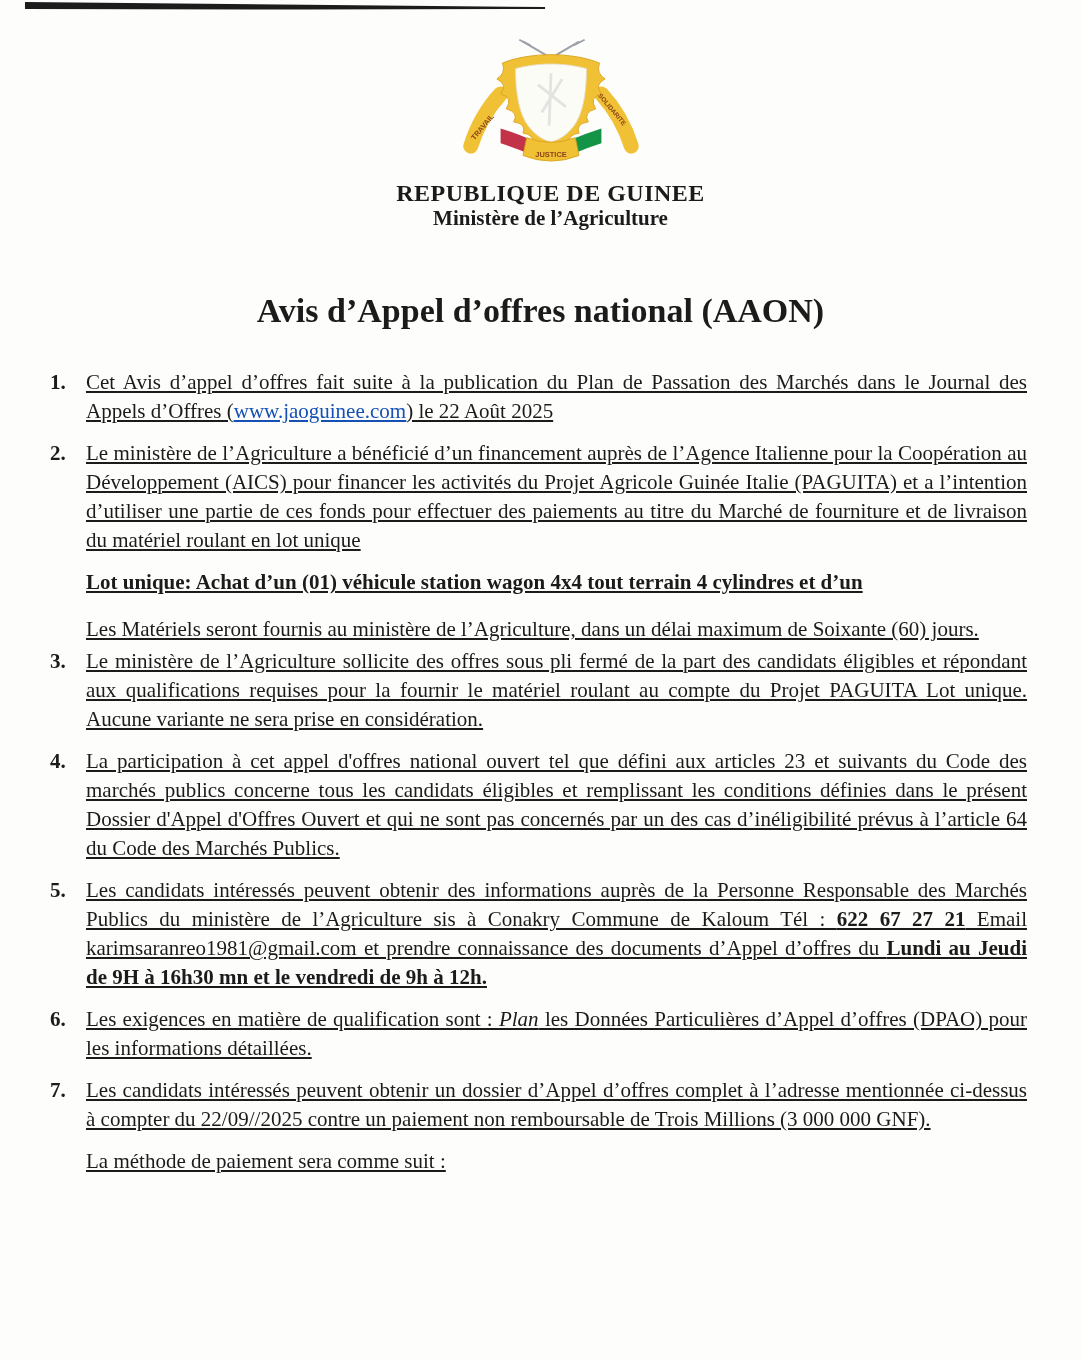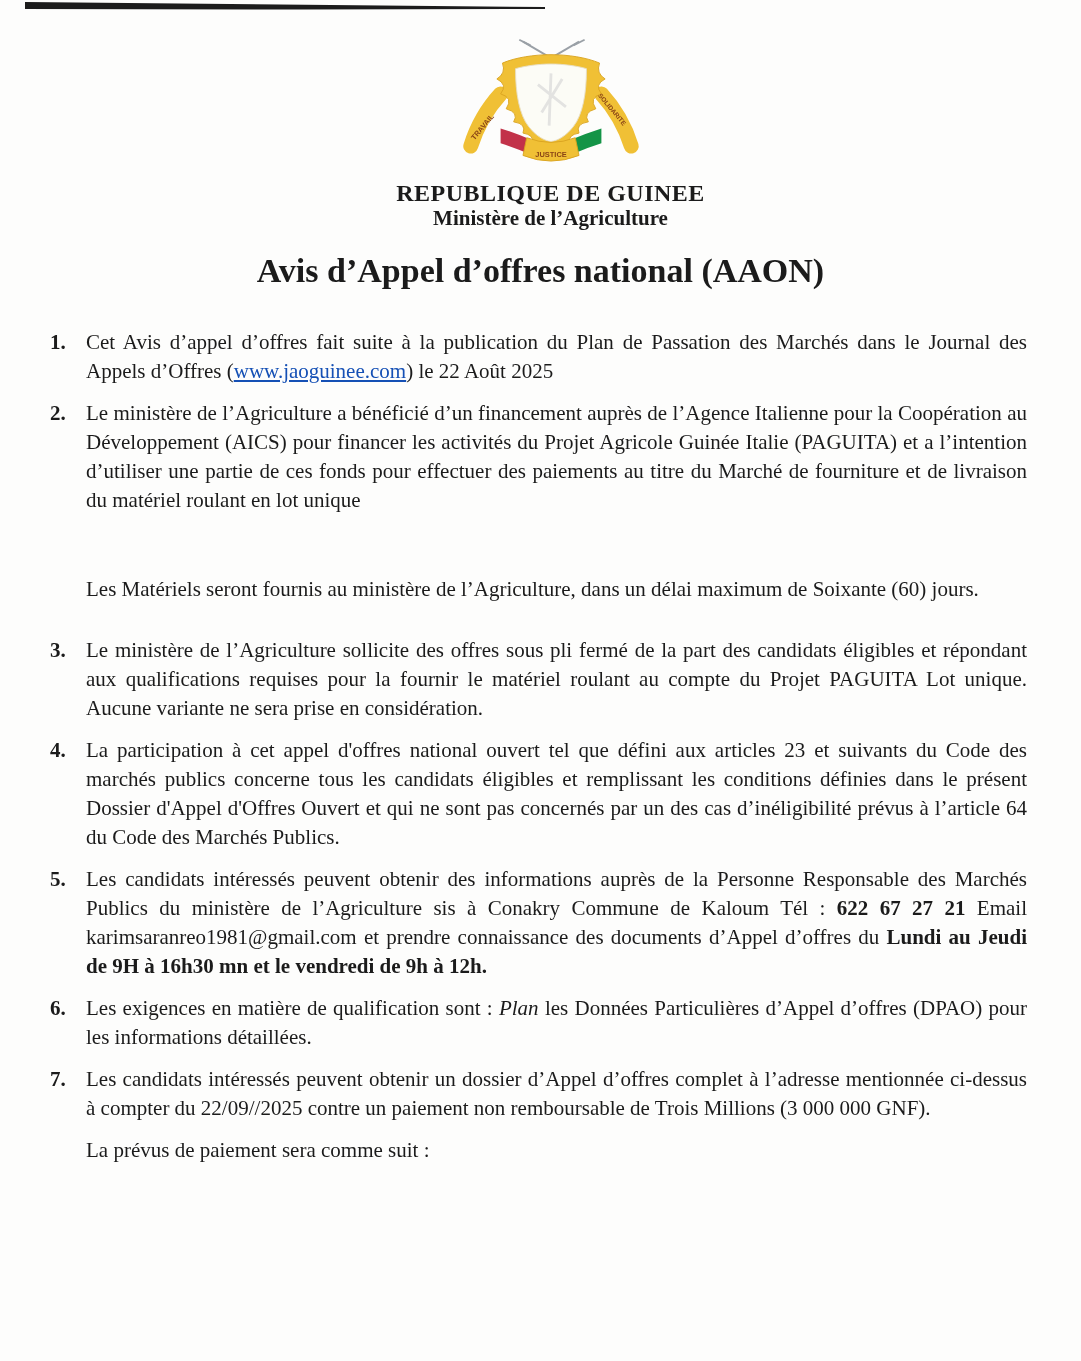--- a/index.html
+++ b/index.html
@@ -11,30 +11,30 @@
     overflow:hidden;
     font-family:"Liberation Serif", serif;
     color:#1b1b1b;
   }
   .artifact{position:absolute;top:0;left:0;}
   .header{width:100%;text-align:center;transform:translateX(10px);}
   .emblem{margin:36px auto 2px;width:212px;height:140px;}
   .country{font-size:24px;line-height:26px;font-weight:bold;letter-spacing:.5px;margin-top:4px;}
   .ministry{font-size:21px;line-height:24px;font-weight:bold;}
   h1.project{margin:54px 0 0;text-align:center;font-size:29px;line-height:34px;font-weight:bold;}
-  h2.notice{margin:22px 0 0;text-align:center;font-size:34px;line-height:38px;font-weight:bold;}
+  h2.notice{margin:62px 0 0;text-align:center;font-size:34px;line-height:38px;font-weight:bold;}
   .bodywrap{margin-top:38px;padding:0 54px 0 50px;font-size:21px;line-height:29px;}
   .para{display:flex;margin:0 0 13px 0;}
   .num{flex:0 0 36px;width:36px;font-weight:bold;}
-  .ptxt{flex:1;text-align:justify;}
+  .ptxt{flex:1;text-align:justify;text-decoration:underline;}
   .para.plain{margin-left:36px;}
   .para.plain .ptxt{text-align:left;}
   .para.lot{margin-left:36px;margin-bottom:18px;}
   .para.lot .ptxt{text-align:left;font-weight:bold;}
-  .para.materials{margin-bottom:32px;}
+  .para.materials{margin-bottom:3px;}
   .para.closing{margin-top:7px;}
   .b{font-weight:bold;}
   .i{font-style:italic;}
   a.lnk{color:#1550b5;text-decoration:underline;}
 </style>
 </head>
 <body>
 
 <div class="page">
 
@@ -85,21 +85,21 @@
   <div class="bodywrap">
       <div class="para">
         <span class="num">1.</span>
         <span class="ptxt"><span>Cet Avis d’appel d’offres fait suite à la publication du Plan de Passation des Marchés dans le Journal des Appels d’Offres (</span><a class="lnk" href="#">www.jaoguinee.com</a><span>) le 22 Août 2025</span></span>
       </div>
       <div class="para">
         <span class="num">2.</span>
         <span class="ptxt"><span>Le ministère de l’Agriculture a bénéficié d’un financement auprès de l’Agence Italienne pour la Coopération au Développement (AICS) pour financer les activités du Projet Agricole Guinée Italie (PAGUITA) et a l’intention d’utiliser une partie de ces fonds pour effectuer des paiements au titre du Marché de fourniture et de livraison du matériel roulant en lot unique</span></span>
       </div>
       <div class="para lot">
-        <span class="ptxt"><br></span>
+        <span class="ptxt"><span class="b">Lot unique: Achat d’un (01) véhicule station wagon 4x4 tout terrain 4 cylindres et d’un</span><br></span>
       </div>
       <div class="para plain materials">
         <span class="ptxt"><span>Les Matériels seront fournis au ministère de l’Agriculture, dans un délai maximum de Soixante (60) jours.</span></span>
       </div>
       <div class="para">
         <span class="num">3.</span>
         <span class="ptxt"><span>Le ministère de l’Agriculture  sollicite des offres sous pli fermé de la part des candidats éligibles et répondant aux qualifications requises pour la fournir le matériel roulant au compte du Projet PAGUITA Lot unique. Aucune variante ne sera prise en considération.</span></span>
       </div>
       <div class="para">
         <span class="num">4.</span>
@@ -111,17 +111,17 @@
       </div>
       <div class="para">
         <span class="num">6.</span>
         <span class="ptxt"><span>Les exigences en matière de qualification sont : </span><span class="i">Plan</span><span> les Données Particulières d’Appel d’offres (DPAO) pour les informations détaillées.</span></span>
       </div>
       <div class="para">
         <span class="num">7.</span>
         <span class="ptxt"><span>Les candidats intéressés peuvent obtenir un dossier d’Appel d’offres complet à l’adresse mentionnée ci-dessus à compter du 22/09//2025 contre un paiement non remboursable de Trois Millions (3 000 000 GNF).</span></span>
       </div>
       <div class="para plain closing">
-        <span class="ptxt"><span>La prévus de paiement sera comme suit :</span></span>
+        <span class="ptxt"><span>La méthode de paiement sera comme suit :</span></span>
       </div>
     </div>
 
 </div>
 
 </body></html>

